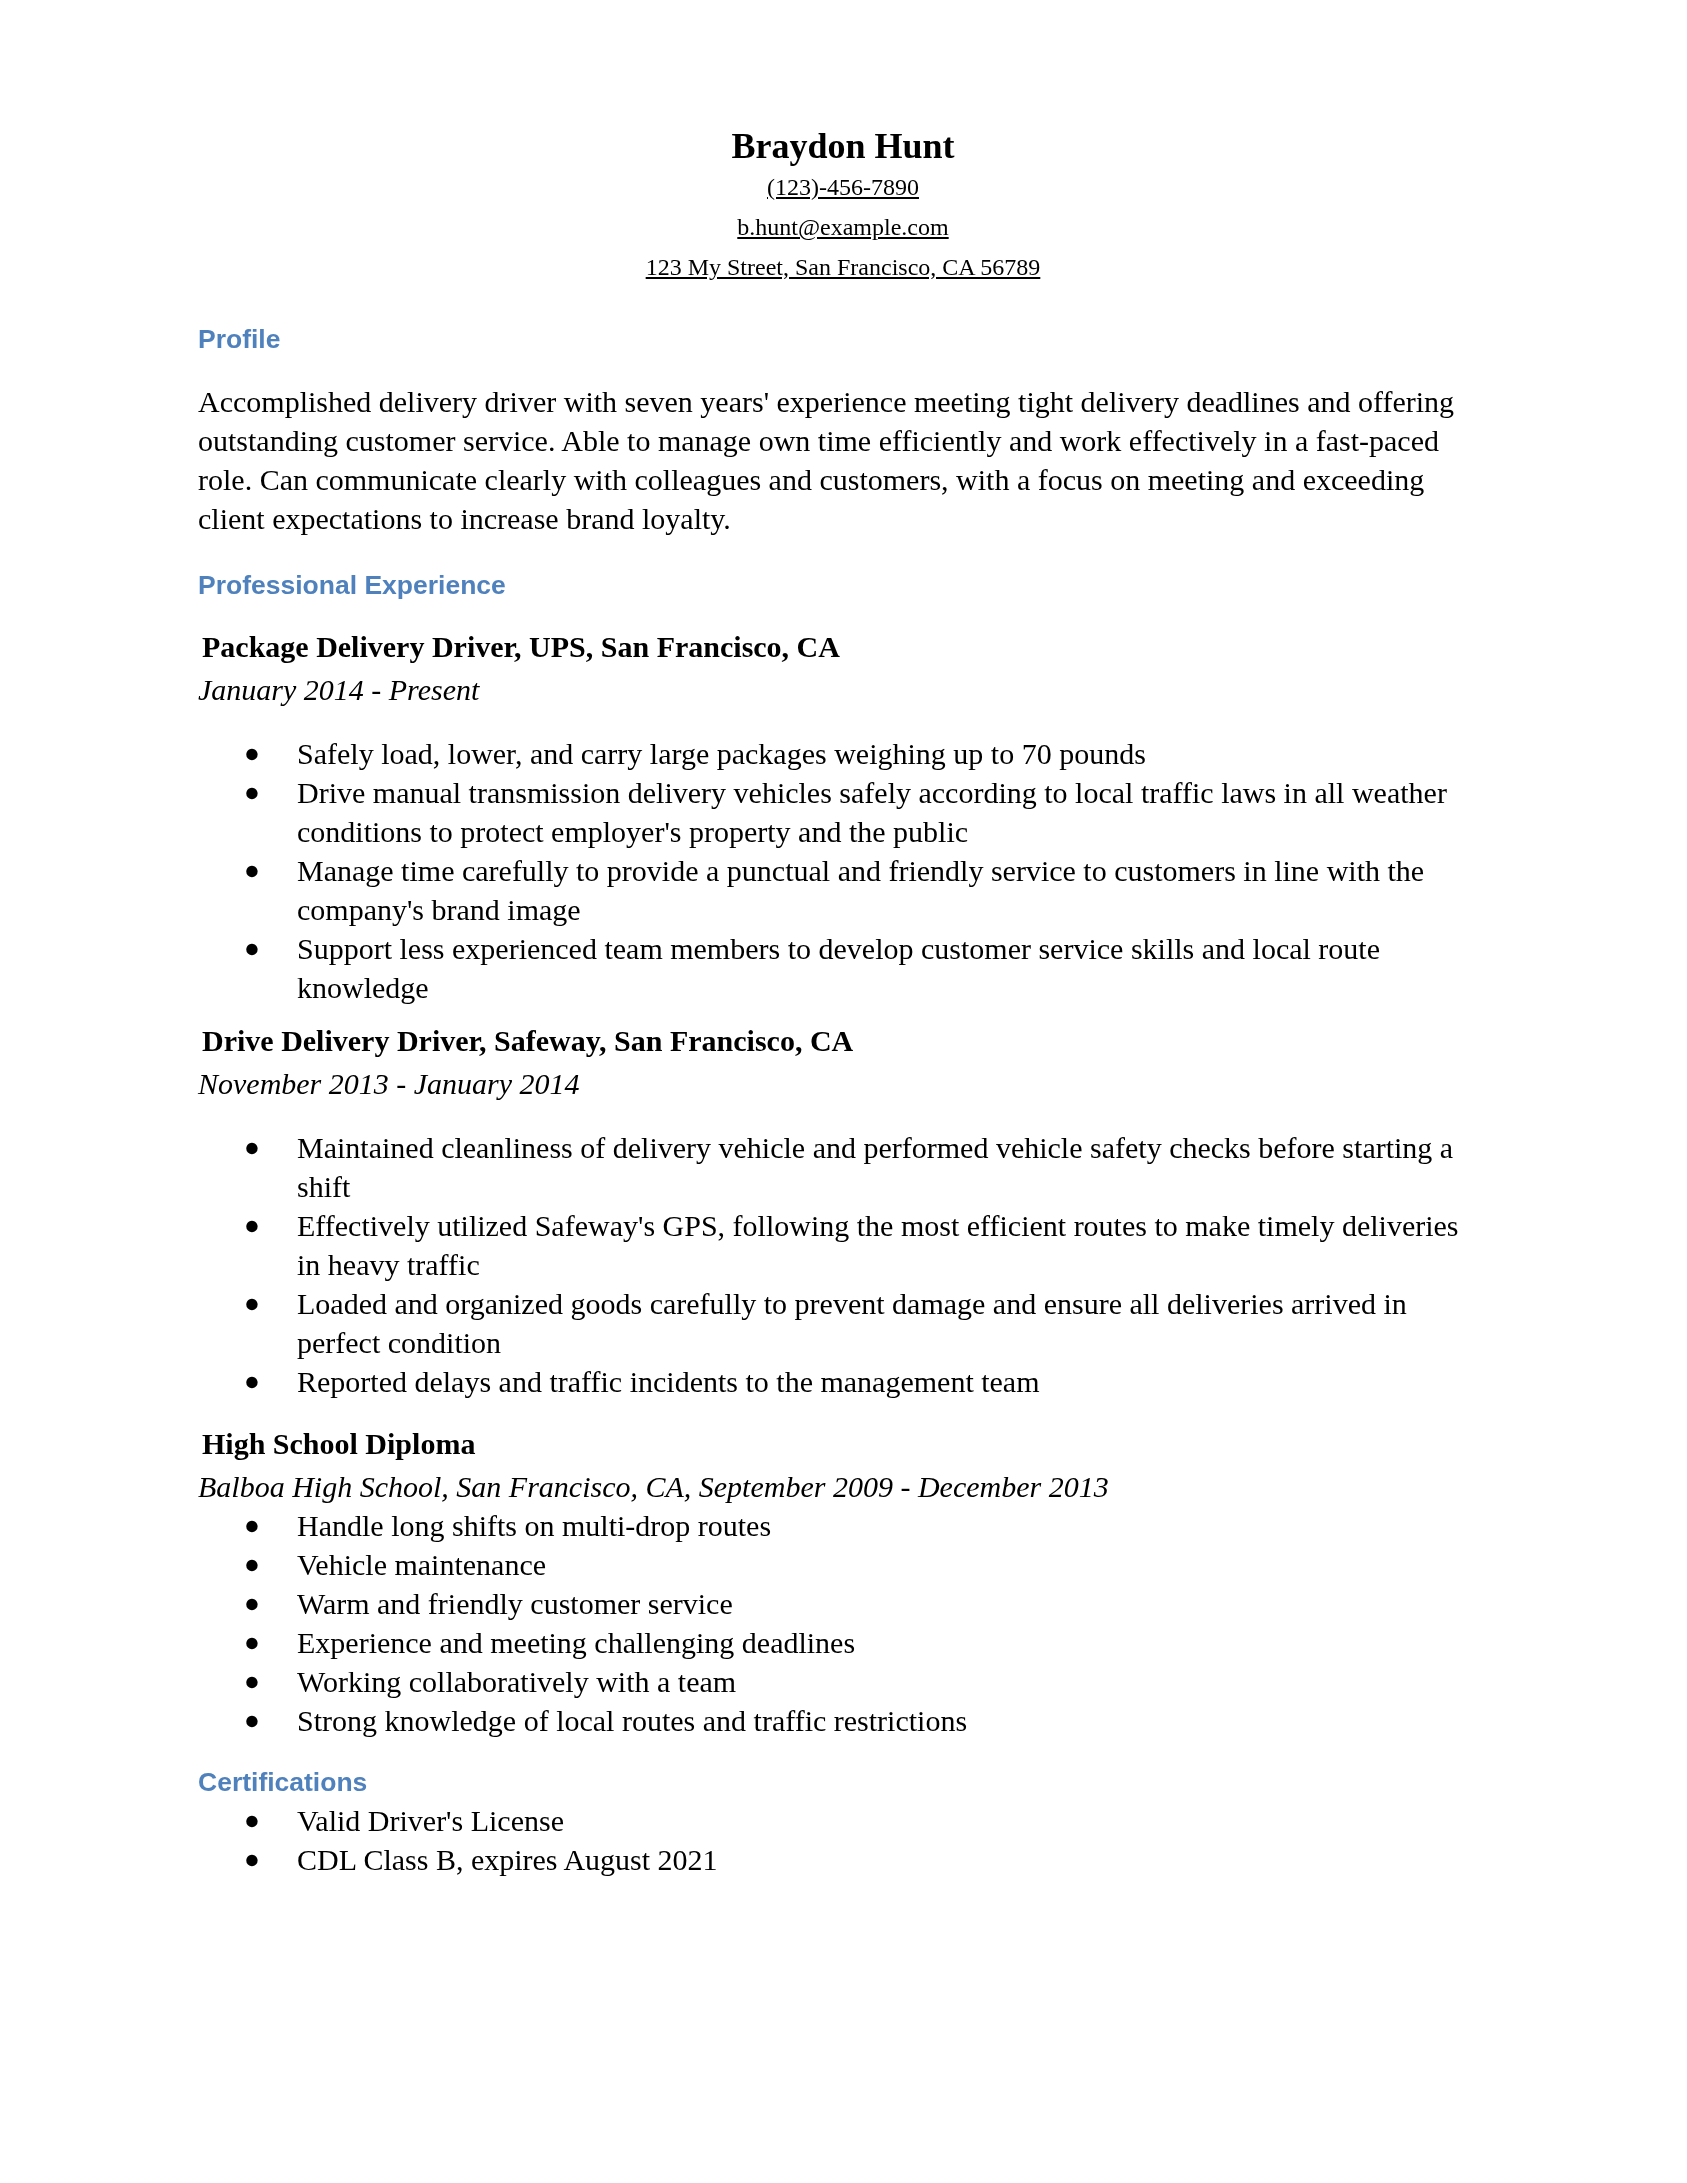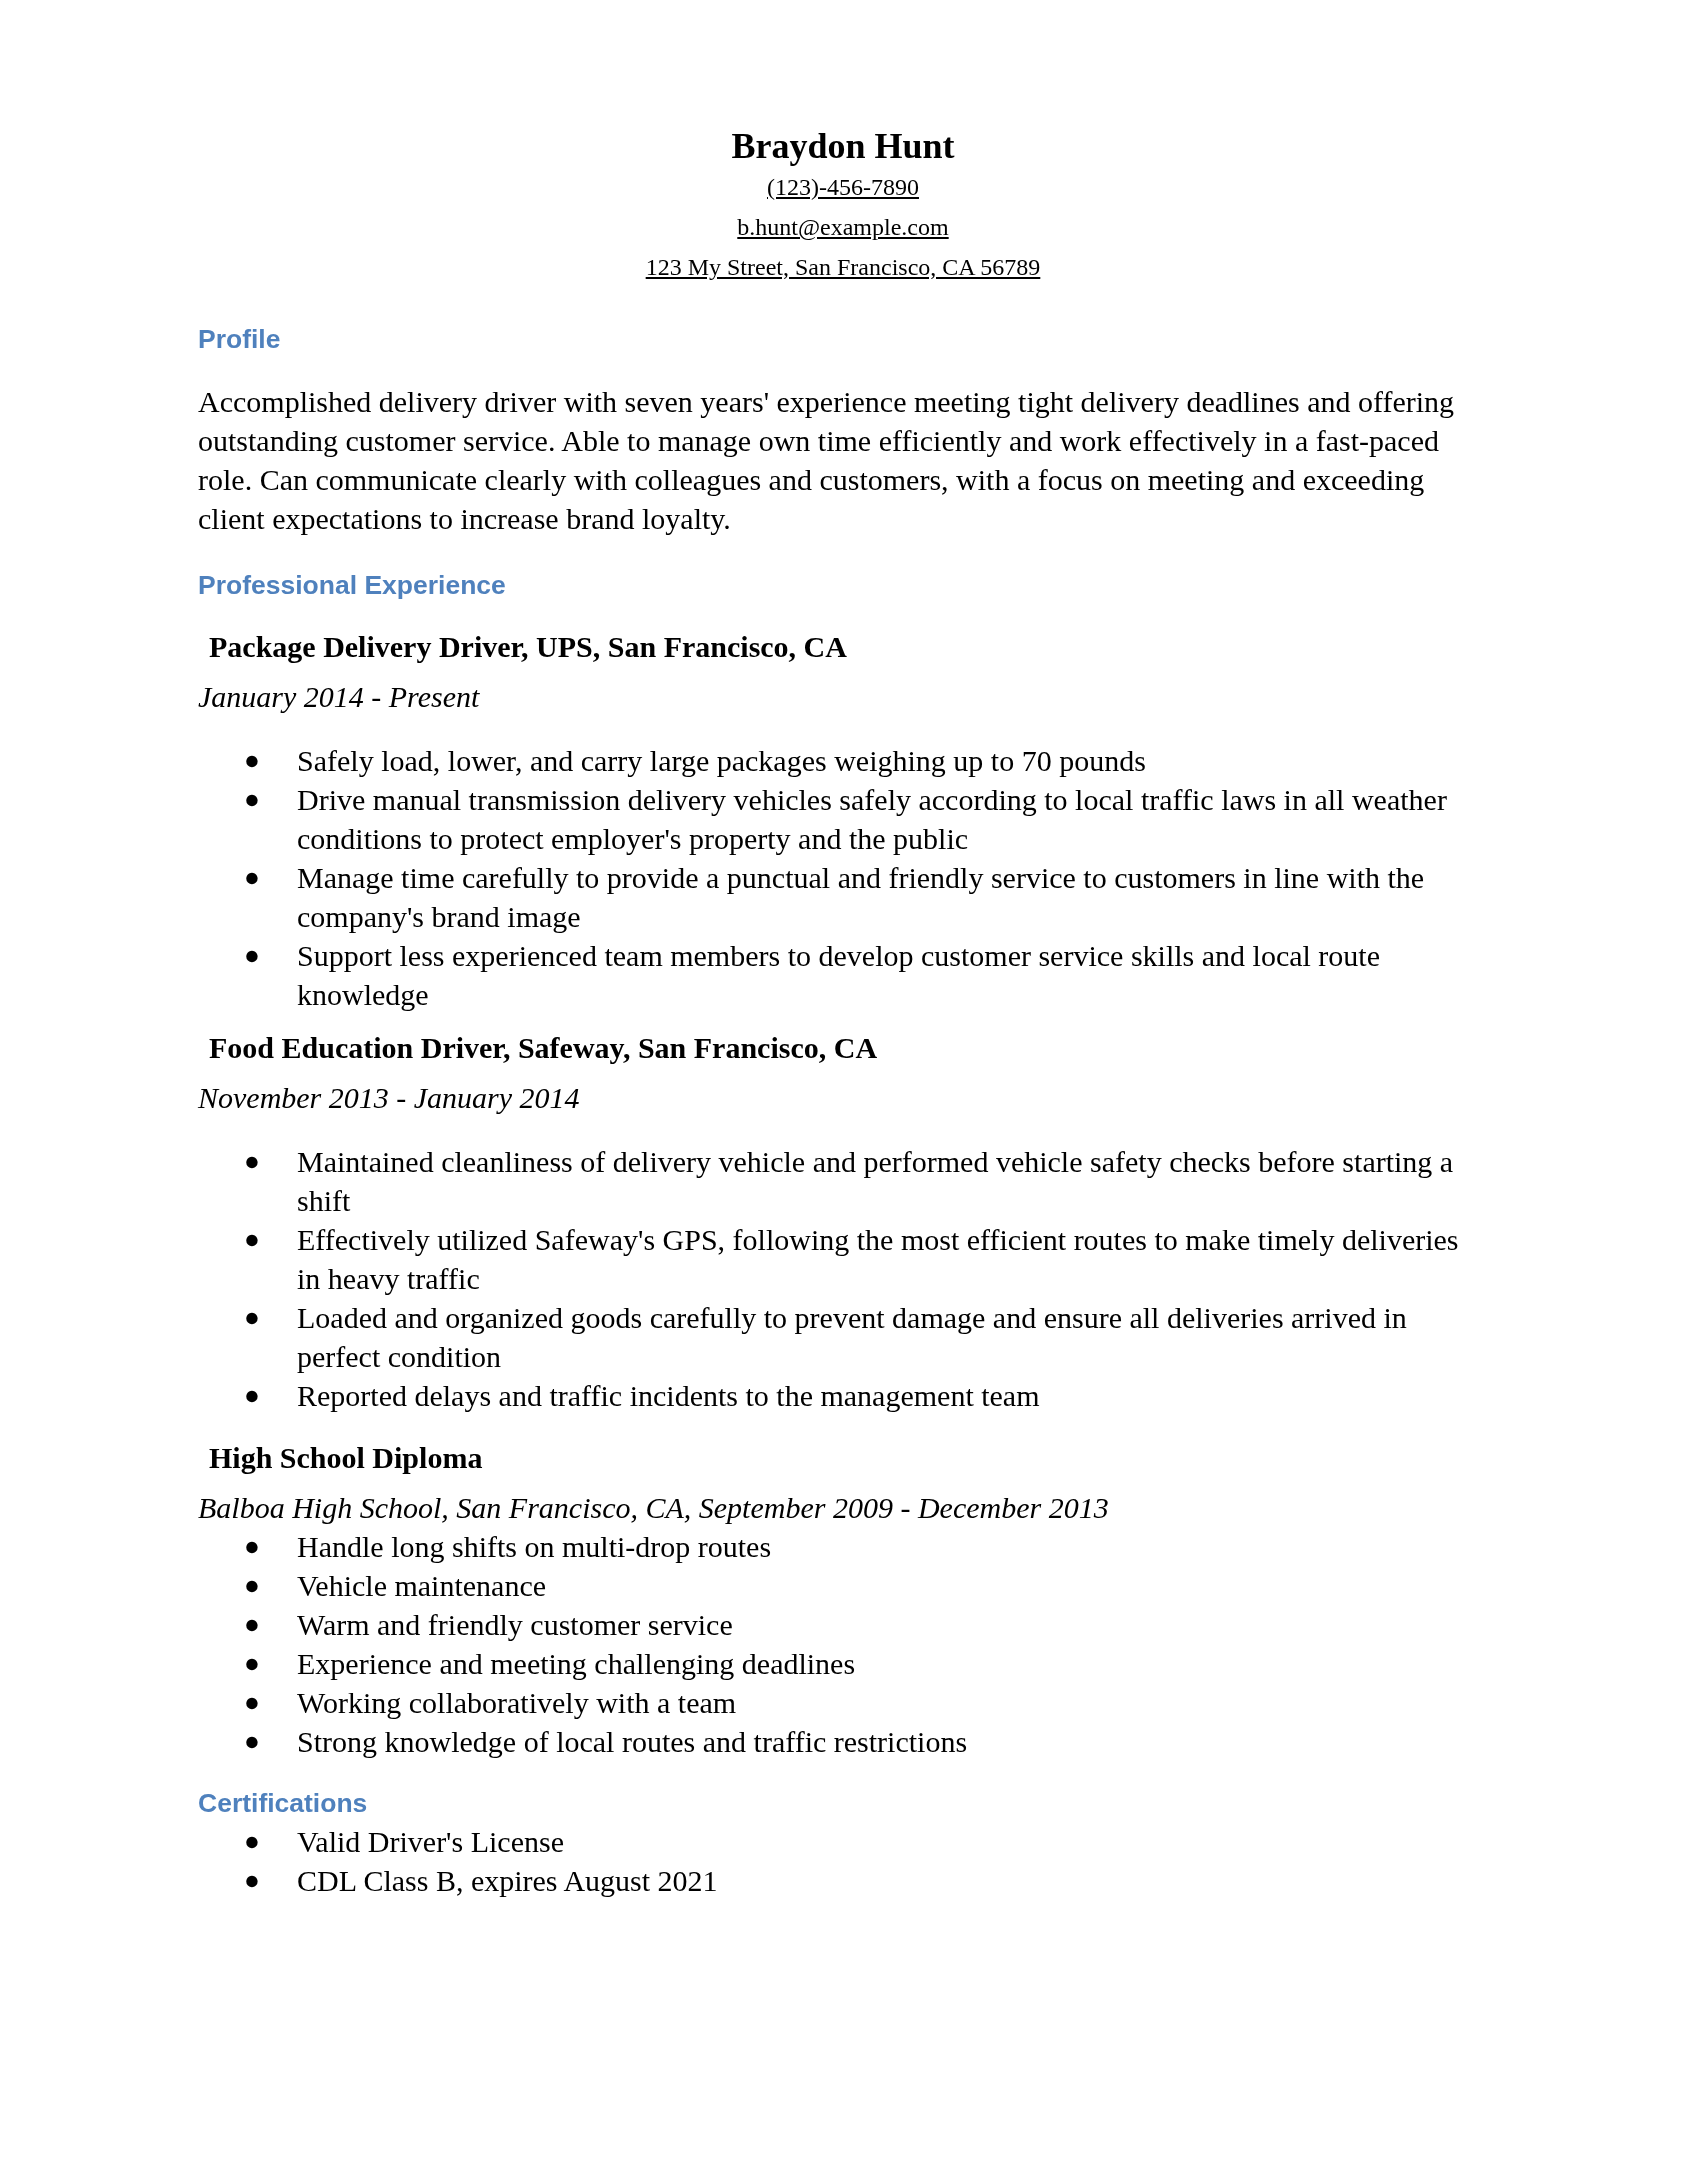--- a/index.html
+++ b/index.html
@@ -51,21 +51,21 @@
     margin: 24px 0 0 0;
     width: 1290px;
   }
   .exp-heading { margin-top: 29px; }
   .job { margin-top: 22.5px; }
   .job + .job { margin-top: 14.6px; }
   .job-title {
     font-weight: bold;
     font-size: 30px;
     line-height: 40px;
-    margin: 11px;
+    margin: 4px;
   }
   .job-dates {
     font-style: italic;
     font-size: 30px;
     line-height: 38px;
     margin: 0;
   }
   ul.bullets {
     list-style: none;
     margin: 25px 0 0 0;
@@ -116,21 +116,21 @@
       <p class="job-dates">January 2014 - Present</p>
       <ul class="bullets">
         <li><span class="bullet">●</span><span>Safely load, lower, and carry large packages weighing up to 70 pounds</span></li>
         <li><span class="bullet">●</span><span>Drive manual transmission delivery vehicles safely according to local traffic laws in all weather conditions to protect employer's property and the public</span></li>
         <li><span class="bullet">●</span><span>Manage time carefully to provide a punctual and friendly service to customers in line with the company's brand image</span></li>
         <li><span class="bullet">●</span><span>Support less experienced team members to develop customer service skills and local route knowledge</span></li>
       </ul>
     </div>
 
     <div class="job">
-      <p class="job-title">Food Education Driver, Safeway, San Francisco, CA</p>
+      <p class="job-title">Drive Delivery Driver, Safeway, San Francisco, CA</p>
       <p class="job-dates">November 2013 - January 2014</p>
       <ul class="bullets">
         <li><span class="bullet">●</span><span>Maintained cleanliness of delivery vehicle and performed vehicle safety checks before starting a shift</span></li>
         <li><span class="bullet">●</span><span>Effectively utilized Safeway's GPS, following the most efficient routes to make timely deliveries in heavy traffic</span></li>
         <li><span class="bullet">●</span><span>Loaded and organized goods carefully to prevent damage and ensure all deliveries arrived in perfect condition</span></li>
         <li><span class="bullet">●</span><span>Reported delays and traffic incidents to the management team</span></li>
       </ul>
     </div>
   </div>
 

